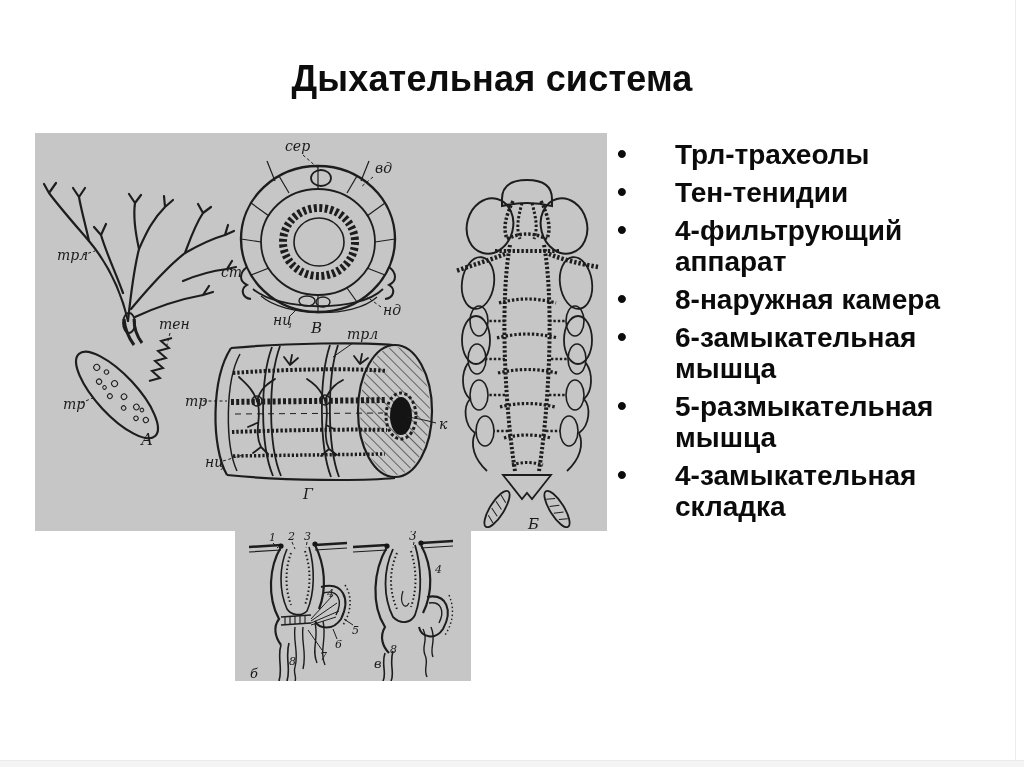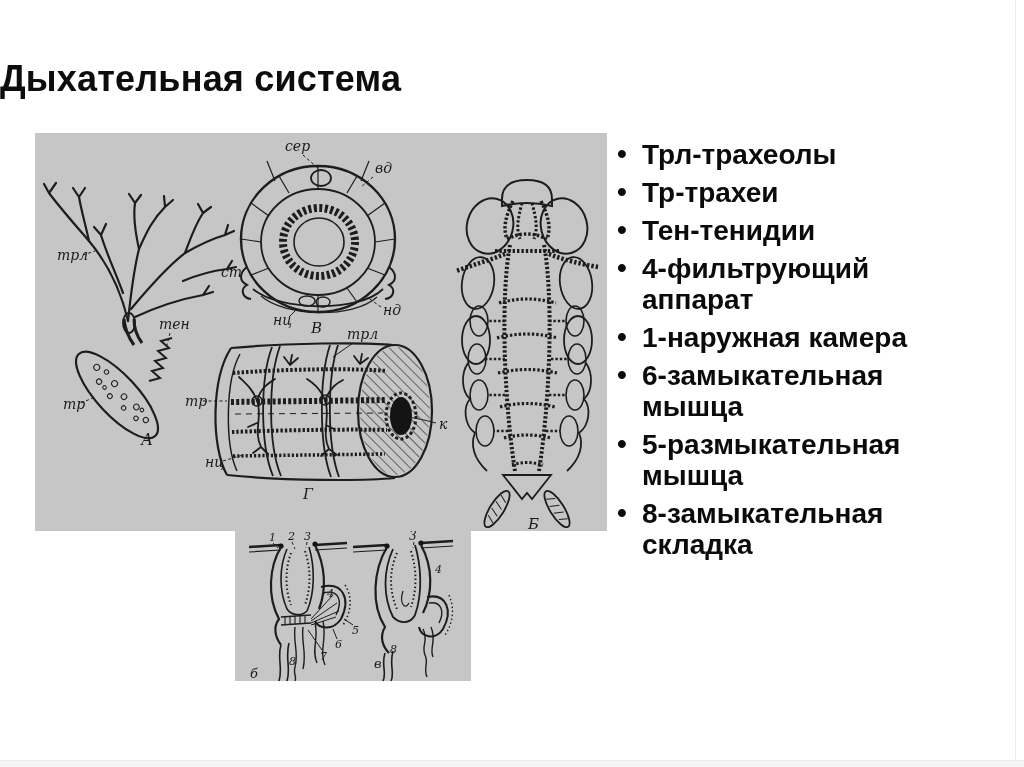--- a/index.html
+++ b/index.html
@@ -3,30 +3,30 @@
 <meta charset="utf-8">
 <style>
   html,body{margin:0;padding:0;}
   body{
     width:1024px;height:767px;position:relative;background:#ffffff;
     font-family:"Liberation Sans",sans-serif;overflow:hidden;
   }
   .right-line{position:absolute;left:1015px;top:0;width:1px;height:767px;background:#ececec;}
   .bottom-strip{position:absolute;left:0;bottom:0;width:1024px;height:6px;background:#f4f4f4;border-top:1px solid #ebebeb;}
   .slide-title{
-    position:absolute;left:0;top:58px;width:984px;text-align:left;
+    position:absolute;left:0;top:58px;width:984px;text-align:center;
     font-size:36px;font-weight:bold;color:#0d0d0d;letter-spacing:.2px;
   }
   .fig-main{position:absolute;left:35px;top:133px;width:572px;height:398px;background:#c6c6c6;}
   .fig-small{position:absolute;left:235px;top:531px;width:236px;height:150px;background:#c6c6c6;}
   .fig-main svg,.fig-small svg{display:block;}
   .legend{position:absolute;left:607px;top:139px;width:410px;}
   .legend ul{list-style:none;margin:0;padding:0;}
   .legend li{
-    position:relative;padding-left:35px;margin-bottom:7px;color:#0b0b0b;
+    position:relative;padding-left:68px;margin-bottom:7px;color:#0b0b0b;
     font-weight:bold;font-size:28px;line-height:31px;white-space:pre-line;
   }
   .legend li::before{content:"\2022";position:absolute;left:10px;top:-1px;}
   text{font-family:"DejaVu Serif",serif;font-style:italic;fill:#1b1b1b;}
   .ink{stroke:#1d1d1d;fill:none;}
   .bead{stroke:#1d1d1d;fill:none;}
   .lead{stroke:#1d1d1d;fill:none;stroke-width:1;}
   .dash{stroke-dasharray:3 2.5;}
 </style>
 </head>
@@ -298,28 +298,27 @@
     <text x="200" y="42" font-size="11">4</text>
     <text x="155" y="122" font-size="11">8</text>
     <text x="139" y="137" font-size="13">в</text>
   </g>
 </svg>
 </div>
 
 <div class="legend">
   <ul>
     <li>Трл-трахеолы</li>
-    <li>Тр-трахеи</li>
     <li>Тен-тенидии</li>
     <li>4-фильтрующий
 аппарат</li>
-    <li>1-наружная камера</li>
+    <li>8-наружная камера</li>
     <li>6-замыкательная
 мышца</li>
     <li>5-размыкательная
 мышца</li>
-    <li>8-замыкательная
+    <li>4-замыкательная
 складка</li>
   </ul>
 </div>
 
 <div class="right-line"></div>
 <div class="bottom-strip"></div>
 
 </body></html>

